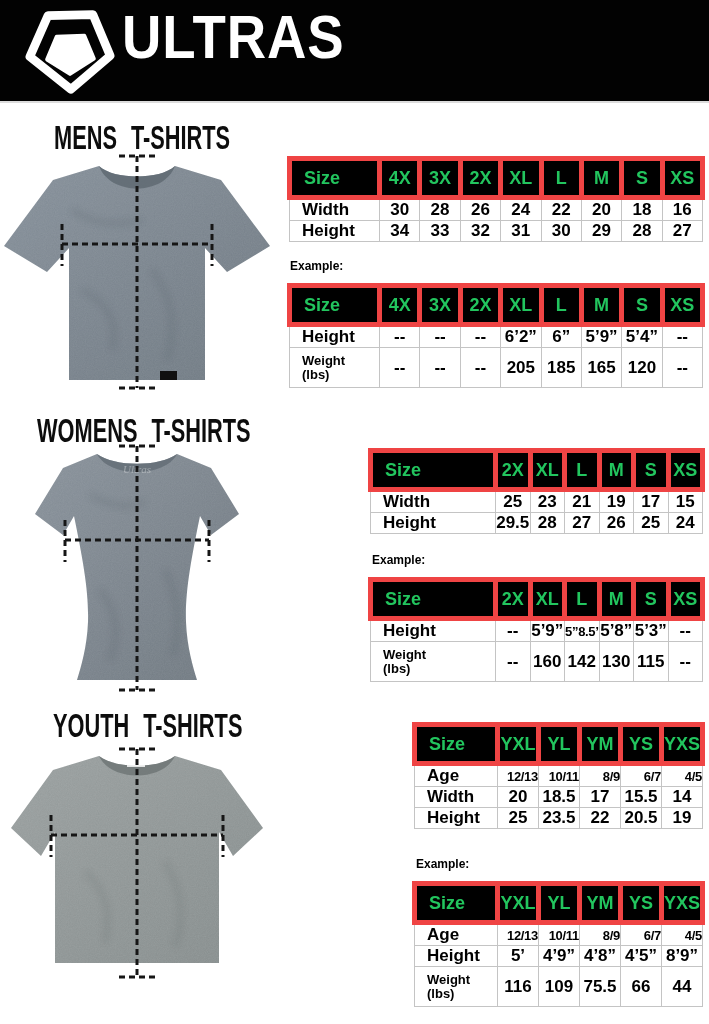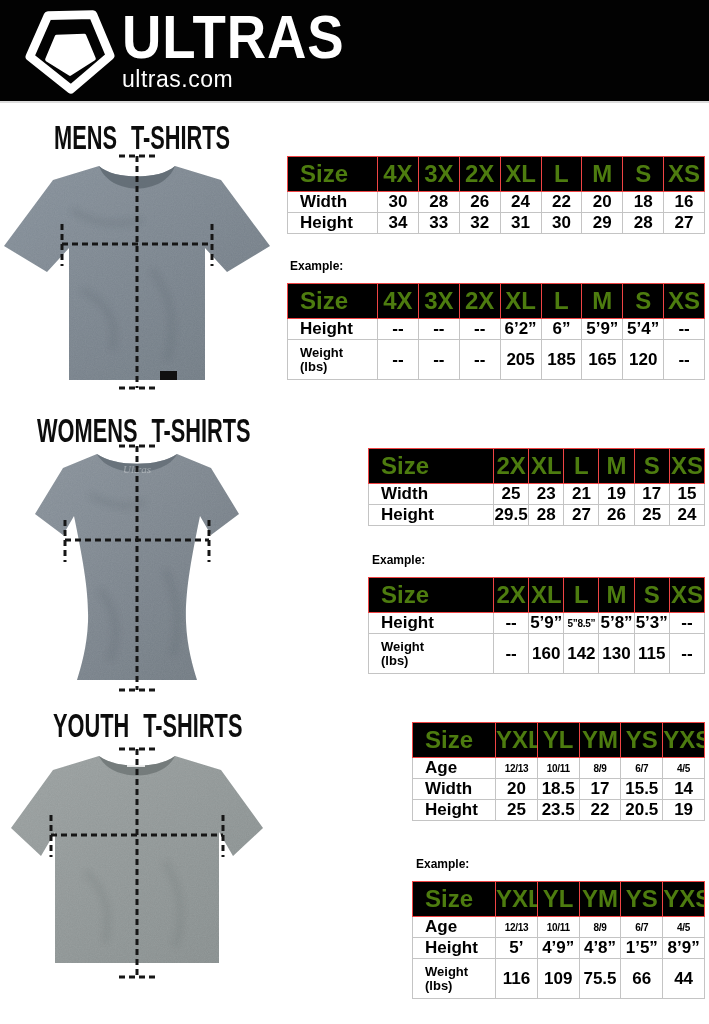--- a/index.html
+++ b/index.html
@@ -42,31 +42,31 @@
 
   
   .size-table{
     position:absolute;border-collapse:collapse;table-layout:fixed;background:#fff;
   }
   .size-table th,.size-table td{
     border:1px solid #c4c4c4;color:#000;font-weight:bold;text-align:center;
     padding:0;overflow:hidden;white-space:nowrap;
   }
   .size-table thead th{
-    background:#000;color:#4d7c0f;border:1px solid #ef4444;font-size:24px;height:34px;
+    background:#000;color:#22c55e;border:5px solid #ef4444;font-size:18px;height:34px;
   }
   .size-table thead th.lbl-cell,.size-table tbody th.lbl-cell{
     text-align:left;padding-left:12px;
   }
   .size-table tbody tr{height:16px;}
   .size-table tbody tr.tall{height:40px;}
   .size-table tbody th,.size-table tbody td{font-size:17px;}
   .size-table tbody th .sub{display:block;font-size:15px;line-height:1;}
   .size-table tbody tr.tall th span{font-size:13px;line-height:1.05;display:block;}
-  .size-table td.small{font-size:10px;letter-spacing:-0.3px;}
+  .size-table td.small{font-size:13px;letter-spacing:-0.3px;text-align:right;}
   .t-mens col.label-col{width:90px;}
   .t-womens col.label-col{width:125px;}
   .t-youth col.label-col{width:83px;}
   .tb-mens-main{left:287px;top:156px;width:418px;}
   .tb-mens-ex{left:287px;top:283px;width:418px;}
   .tb-womens-main{left:368px;top:448px;width:337px;}
   .tb-womens-ex{left:368px;top:577px;width:337px;}
   .tb-youth-main{left:412px;top:722px;width:293px;}
   .tb-youth-ex{left:412px;top:881px;width:293px;}
 
@@ -82,21 +82,20 @@
 
 <div class="page">
 
   <div class="header">
     <svg class="logo" viewBox="0 0 96 92" aria-hidden="true">
       <polygon points="25,9 72,8 90,51 49,86 6,52" fill="none" stroke="#ffffff" stroke-width="9" stroke-linejoin="round"></polygon>
       <polygon points="34,31 63,30 73,54 48,70 24,55" fill="#ffffff" stroke="#ffffff" stroke-width="4" stroke-linejoin="round"></polygon>
     </svg>
     <div class="brand-block">
       <div class="brand">ULTRAS</div>
-      <div class="site">ultras.com</div>
     </div>
   </div>
 
   <svg width="0" height="0" style="position:absolute" aria-hidden="true">
     <defs>
       <linearGradient id="gradM" x1="0" y1="0" x2="1" y2="1">
         <stop offset="0" stop-color="#86909a"></stop>
           <stop offset="1" stop-color="#6f7982"></stop>
       </linearGradient>
       <linearGradient id="gradW" x1="0" y1="0" x2="1" y2="1">
@@ -482,21 +481,21 @@
           <td class="small">10/11</td>
           <td class="small">8/9</td>
           <td class="small">6/7</td>
           <td class="small">4/5</td>
         </tr>
         <tr>
           <th class="lbl-cell"><span>Height</span></th>
           <td>5’</td>
           <td>4’9”</td>
           <td>4’8”</td>
-          <td>1’5”</td>
+          <td>4’5”</td>
           <td>8’9”</td>
         </tr>
         <tr class="tall">
           <th class="lbl-cell">
             <span>Weight</span>
             <span class="sub">(lbs)</span>
           </th>
           <td>116</td>
           <td>109</td>
           <td>75.5</td>

